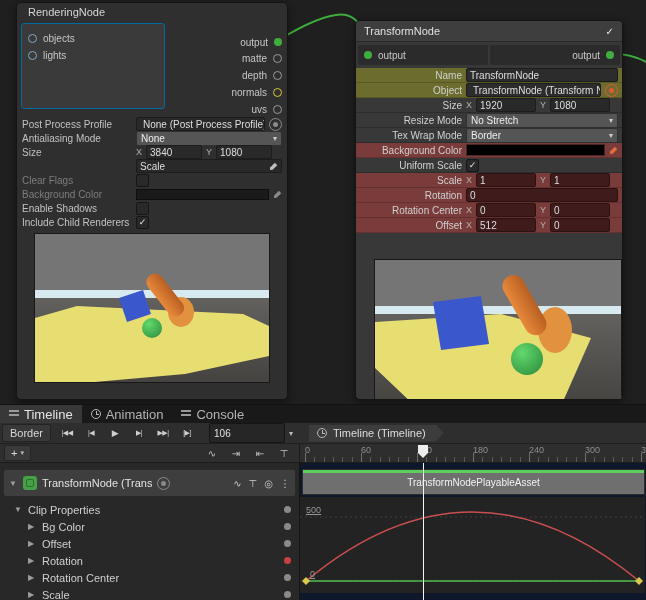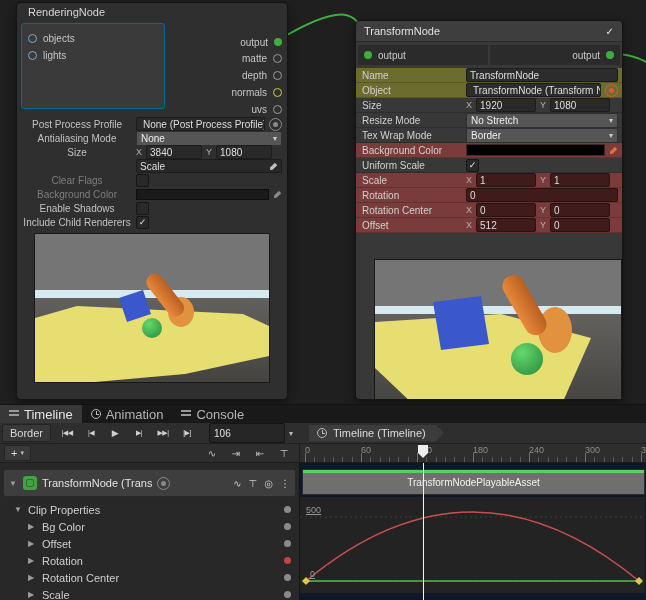--- a/index.html
+++ b/index.html
@@ -20,21 +20,21 @@
   .inport{display:flex;align-items:center;gap:6px;height:17px;color:#c6c6c6;}
   .outport{position:absolute;left:0;width:100%;height:14px;display:flex;align-items:center;
            justify-content:flex-end;gap:6px;padding-right:5px;box-sizing:border-box;color:#c6c6c6;}
   .dot{width:8px;height:8px;border-radius:50%;flex:none;}
   .dot.green{background:#3fae3f;}
   .dot.hollow{width:7px;height:7px;background:transparent;border:1.5px solid #9a9a9a;}
   .dot.blue{width:7px;height:7px;background:transparent;border:1.5px solid #7fa8c8;}
   .dot.yellow{width:7px;height:7px;background:transparent;border:1.5px solid #d8c83f;}
 
   .prow{display:flex;align-items:center;height:14px;padding:0 5px;gap:4px;}
-  .plabel{width:110px;flex:none;color:#c2c2c2;white-space:nowrap;overflow:hidden;text-align:center;}
+  .plabel{width:110px;flex:none;color:#c2c2c2;white-space:nowrap;overflow:hidden;}
   .plabel.dim{color:#7d7d7d;}
   .pval{flex:1;display:flex;align-items:center;gap:4px;min-width:0;}
   .field{background:#292929;border:1px solid #1c1c1c;border-radius:2px;height:12px;display:flex;
          align-items:center;gap:3px;padding:0 3px;color:#dedede;white-space:nowrap;overflow:hidden;}
   .field.grow{flex:1;min-width:0;}
   .drop{background:#555;border:1px solid #303030;border-radius:2px;height:13px;flex:1;display:flex;
         align-items:center;padding:0 4px;color:#eee;min-width:0;}
   .drop .arr{margin-left:auto;font-size:8px;color:#ccc;}
   .mini{font-size:9px;color:#b0b0b0;flex:none;}
   .cb{width:11px;height:11px;background:#292929;border:1px solid #161616;border-radius:2px;flex:none;
@@ -51,21 +51,21 @@
 
   .theader{height:20px;background:#3e3e3e;border-bottom:1px solid #2a2a2a;display:flex;
            align-items:center;padding:0 8px;font-size:11px;color:#e0e0e0;}
   .tcheck{margin-left:auto;font-size:10px;color:#e8e8e8;}
   .tports{position:relative;height:26px;}
   .tport{position:absolute;top:3px;width:130px;height:20px;background:#2b2b2b;border-radius:2px;
          display:flex;align-items:center;gap:6px;padding:0 6px;box-sizing:border-box;color:#c8c8c8;}
   .tport.in{left:2px;}
   .tport.out{right:2px;justify-content:flex-end;}
   .trow{display:flex;align-items:center;height:14px;border-bottom:1px solid rgba(0,0,0,.18);}
-  .tlabel{width:100px;flex:none;padding-left:6px;color:#d0d0d0;white-space:nowrap;overflow:hidden;}
+  .tlabel{width:100px;flex:none;padding-left:6px;color:#d0d0d0;white-space:nowrap;overflow:hidden;text-align:right;}
   .tval{flex:1;display:flex;align-items:center;gap:4px;padding:0 4px;min-width:0;}
   .trow.olive{background:#6c6c2e;}
   .trow.olive .field{background:#2c2c2c;}
   .trow.red{background:#7a3b3b;}
   .trow.red .field{background:#3f1b1b;border-color:#2b1111;}
 
   
   #tl{position:absolute;left:0;top:404px;width:646px;height:196px;background:#2b2b2b;border-top:1px solid #111;box-sizing:border-box;}
   .tabbar{height:18px;background:#191919;display:flex;align-items:stretch;}
   .tab{display:flex;align-items:center;gap:5px;padding:0 9px;font-size:13px;color:#b4b4b4;}

